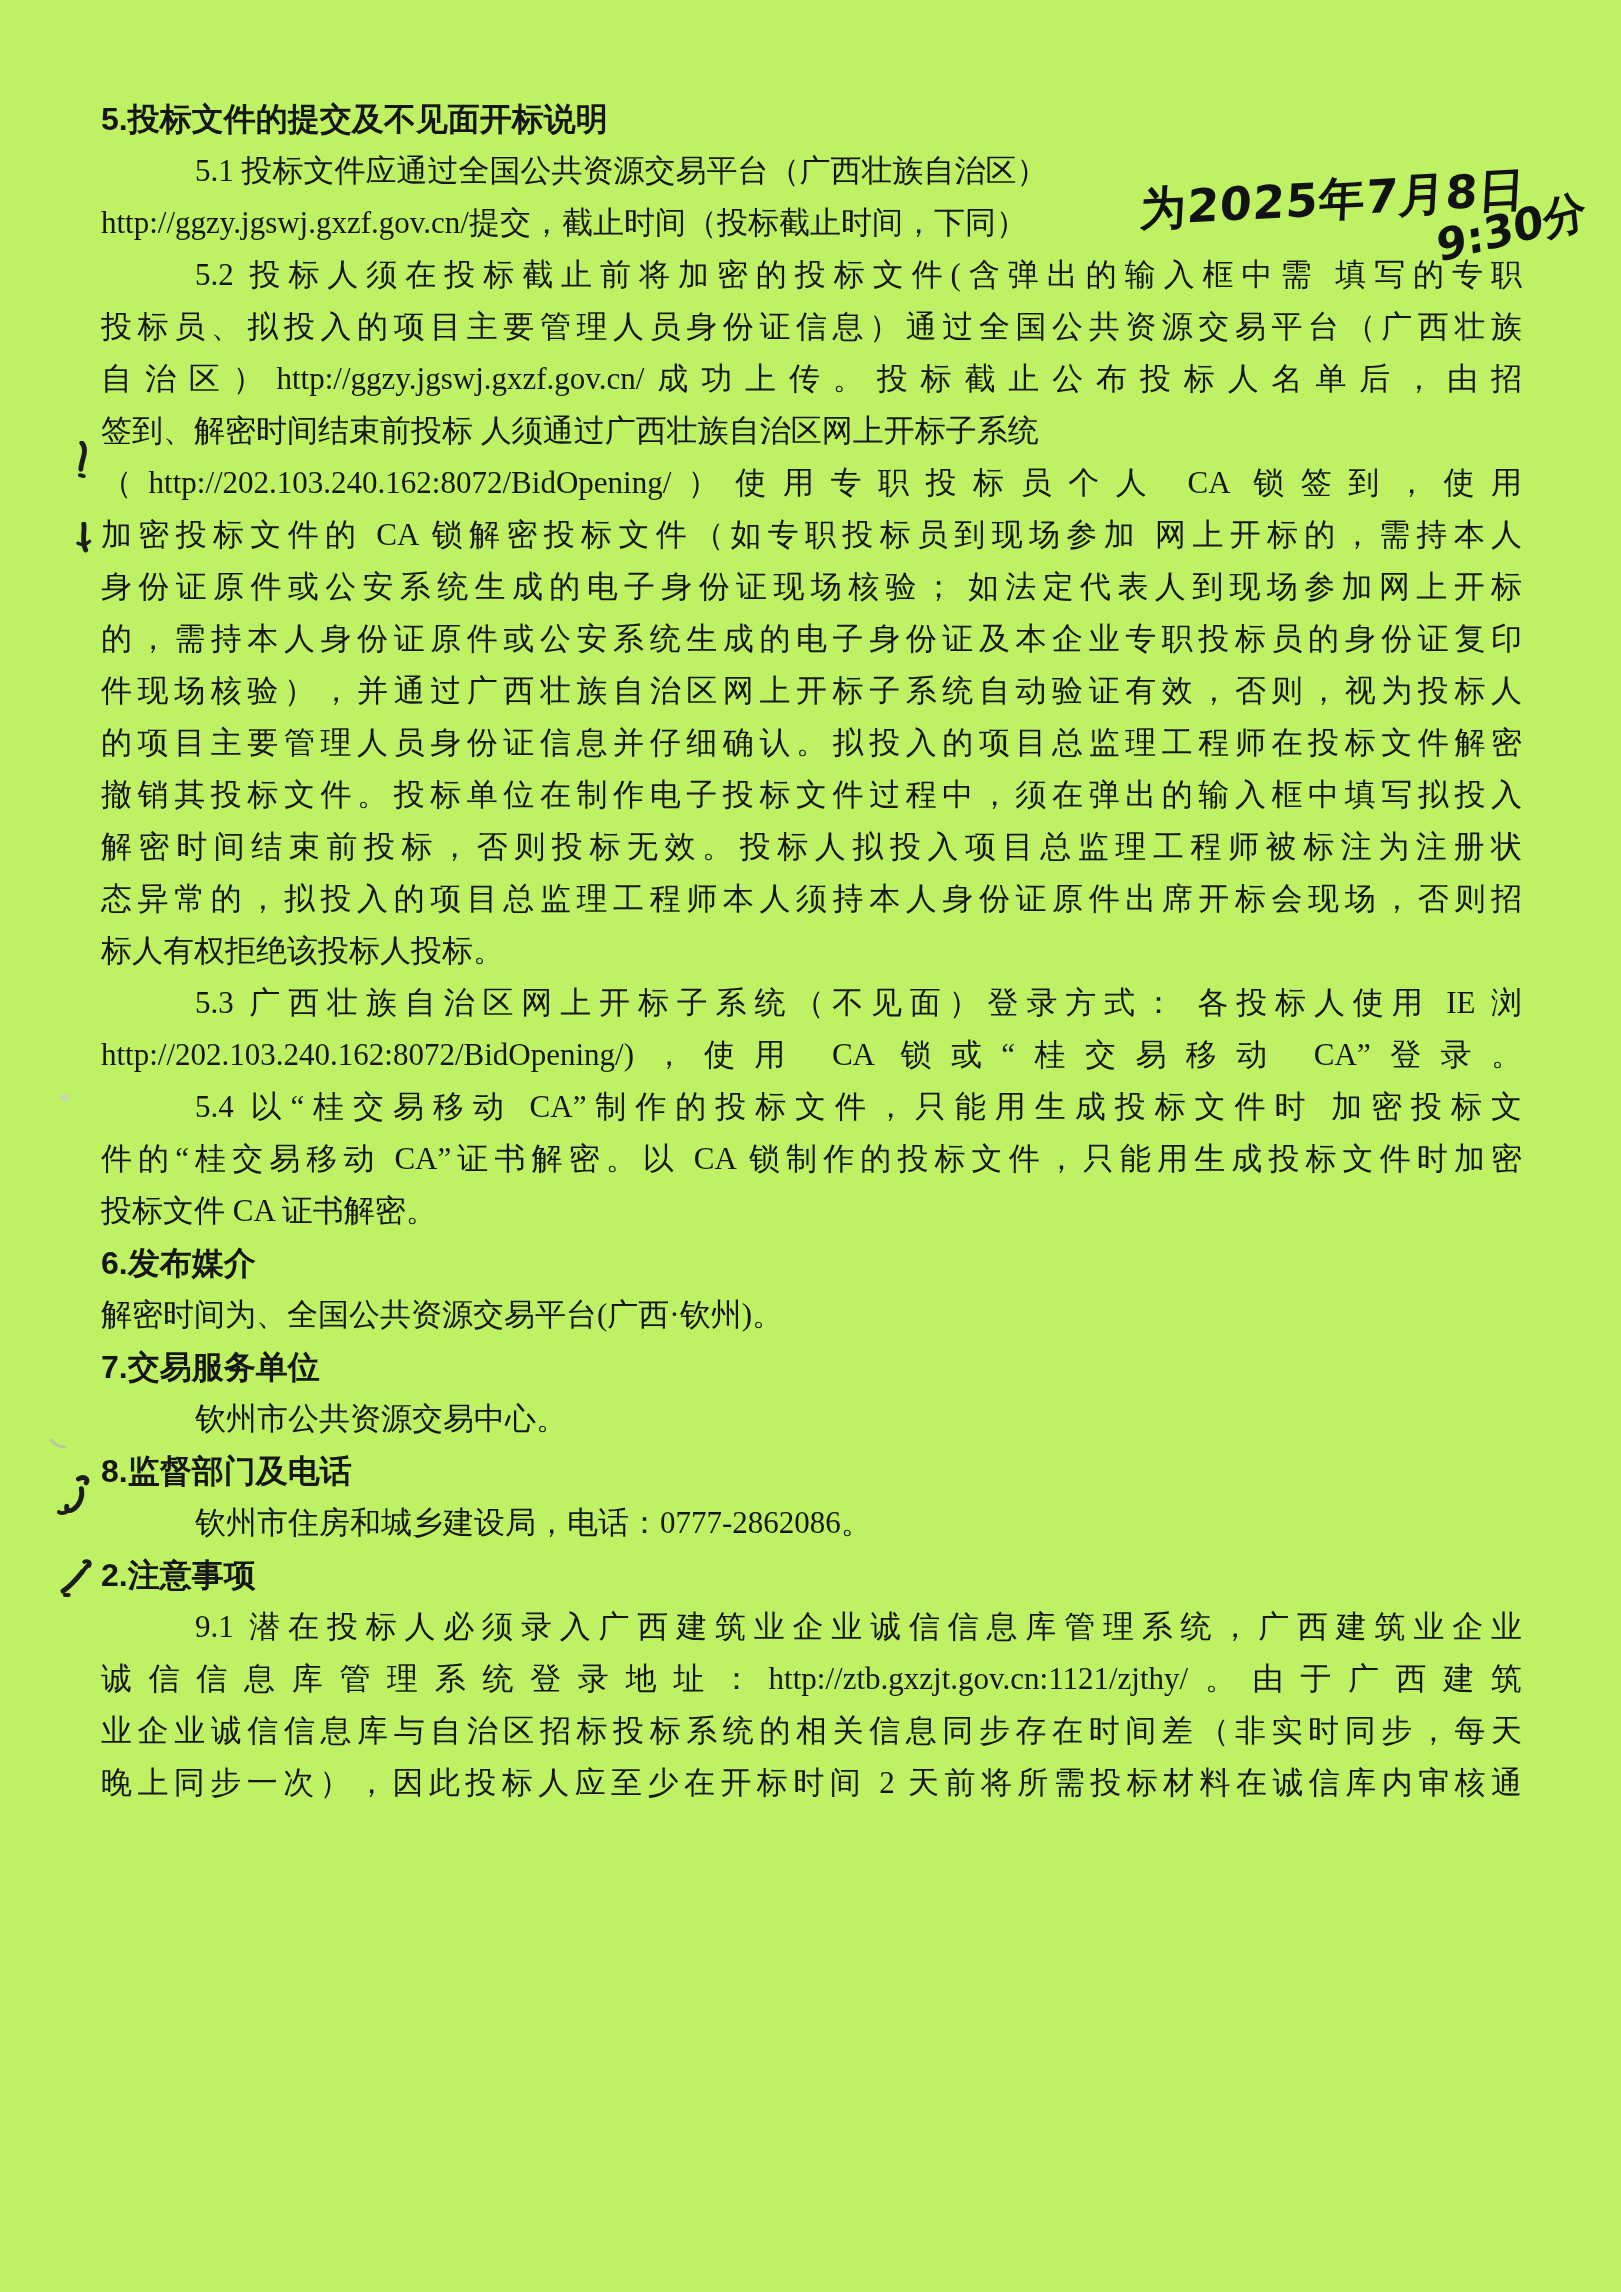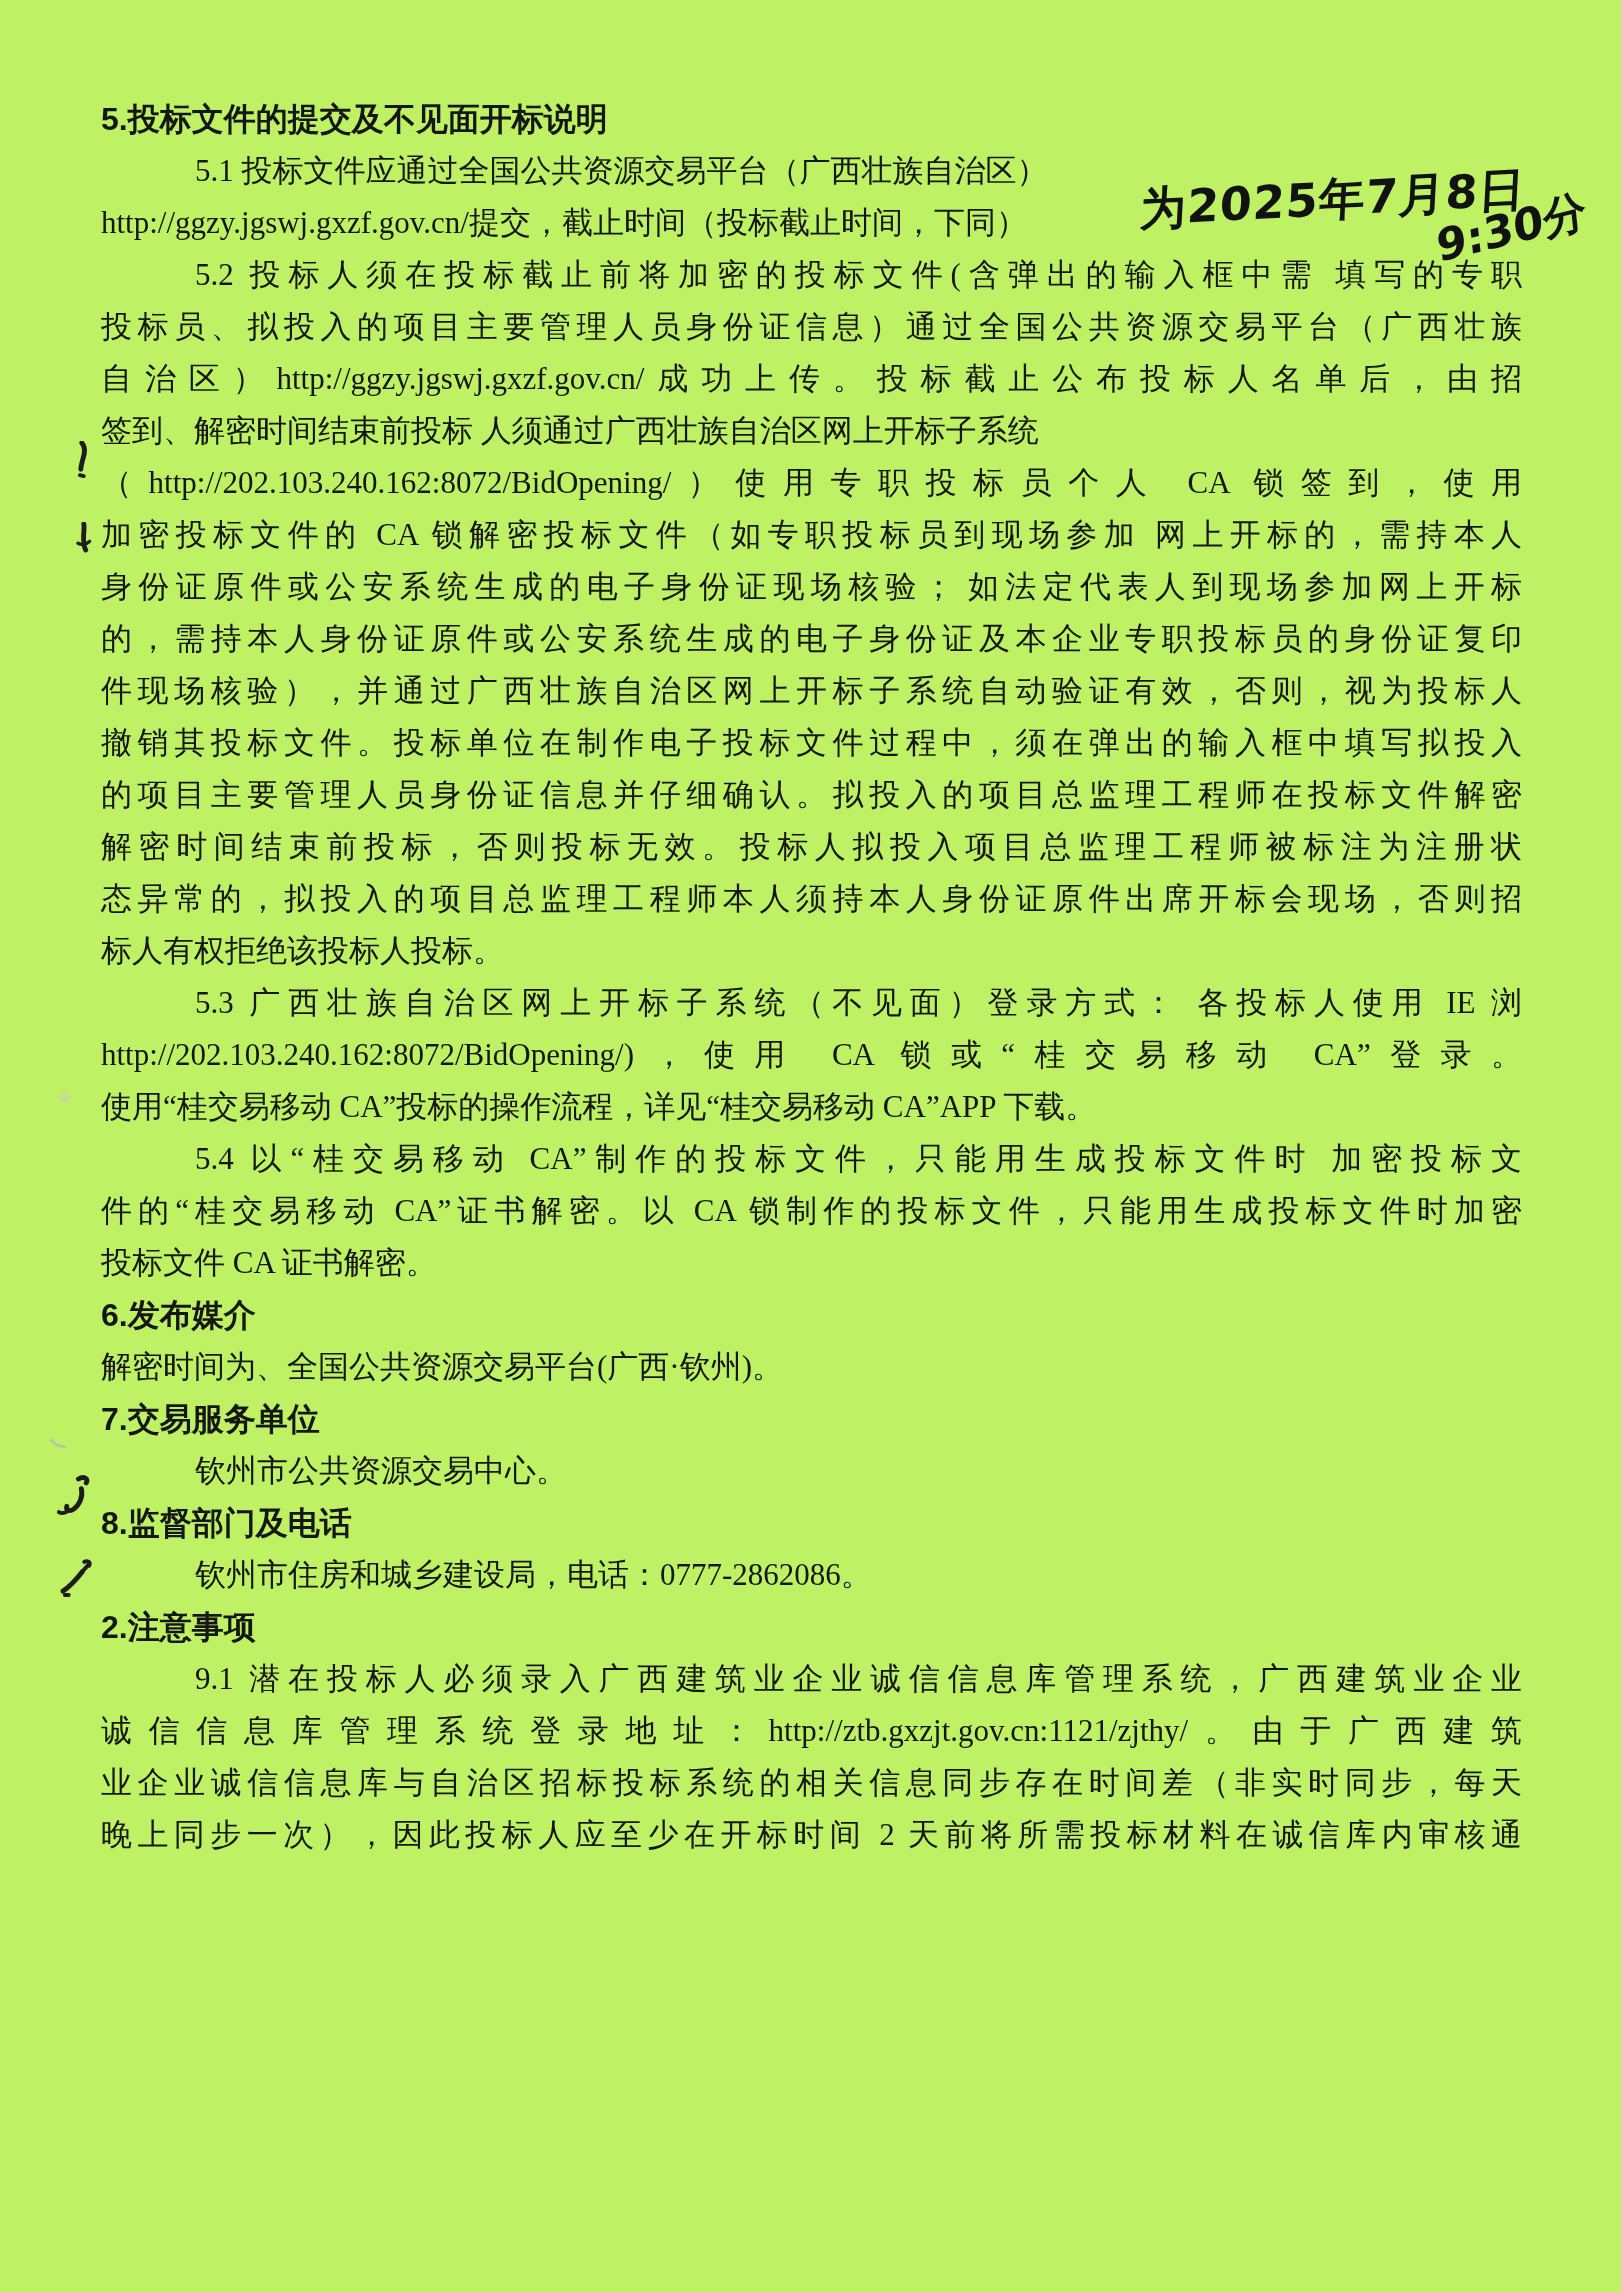--- a/index.html
+++ b/index.html
@@ -84,28 +84,27 @@
       <div class="line body">http://ggzy.jgswj.gxzf.gov.cn/提交，截止时间（投标截止时间，下同）</div>
       <div class="line body indent justify">5.2 投标人须在投标截止前将加密的投标文件(含弹出的输入框中需 填写的专职</div>
       <div class="line body justify">投标员、拟投入的项目主要管理人员身份证信息）通过全国公共资源交易平台（广西壮族</div>
       <div class="line body justify">自治区）http://ggzy.jgswj.gxzf.gov.cn/成功上传。投标截止公布投标人名单后，由招</div>
       <div class="line body">签到、解密时间结束前投标 人须通过广西壮族自治区网上开标子系统</div>
       <div class="line body justify">（http://202.103.240.162:8072/BidOpening/）使用专职投标员个人 CA 锁签到，使用</div>
       <div class="line body justify">加密投标文件的 CA 锁解密投标文件（如专职投标员到现场参加 网上开标的，需持本人</div>
       <div class="line body justify">身份证原件或公安系统生成的电子身份证现场核验； 如法定代表人到现场参加网上开标</div>
       <div class="line body justify">的，需持本人身份证原件或公安系统生成的电子身份证及本企业专职投标员的身份证复印</div>
       <div class="line body justify">件现场核验），并通过广西壮族自治区网上开标子系统自动验证有效，否则，视为投标人</div>
+      <div class="line body justify">的项目主要管理人员身份证信息并仔细确认。拟投入的项目总监理工程师在投标文件解密</div>
       <div class="line body justify">撤销其投标文件。投标单位在制作电子投标文件过程中，须在弹出的输入框中填写拟投入</div>
-      <div class="line body justify">的项目主要管理人员身份证信息并仔细确认。拟投入的项目总监理工程师在投标文件解密</div>
       <div class="line body justify">解密时间结束前投标，否则投标无效。投标人拟投入项目总监理工程师被标注为注册状</div>
       <div class="line body justify">态异常的，拟投入的项目总监理工程师本人须持本人身份证原件出席开标会现场，否则招</div>
       <div class="line body">标人有权拒绝该投标人投标。</div>
       <div class="line body indent justify">5.3 广西壮族自治区网上开标子系统（不见面）登录方式： 各投标人使用 IE 浏</div>
       <div class="line body justify">http://202.103.240.162:8072/BidOpening/)，使用 CA 锁或“桂交易移动 CA”登录。</div>
-      <div class="line body">使用“桂交易移动 CA”投标的操作流程，详见“桂交易移动 CA”APP 下载。</div>
       <div class="line body indent justify">5.4 以“桂交易移动 CA”制作的投标文件，只能用生成投标文件时 加密投标文</div>
       <div class="line body justify">件的“桂交易移动 CA”证书解密。以 CA 锁制作的投标文件，只能用生成投标文件时加密</div>
       <div class="line body">投标文件 CA 证书解密。</div>
       <div class="line heading">6.发布媒介</div>
       <div class="line body">解密时间为、全国公共资源交易平台(广西·钦州)。</div>
       <div class="line heading">7.交易服务单位</div>
       <div class="line body indent">钦州市公共资源交易中心。</div>
       <div class="line heading">8.监督部门及电话</div>
       <div class="line body indent">钦州市住房和城乡建设局，电话：0777-2862086。</div>
       <div class="line heading">2.注意事项</div>

